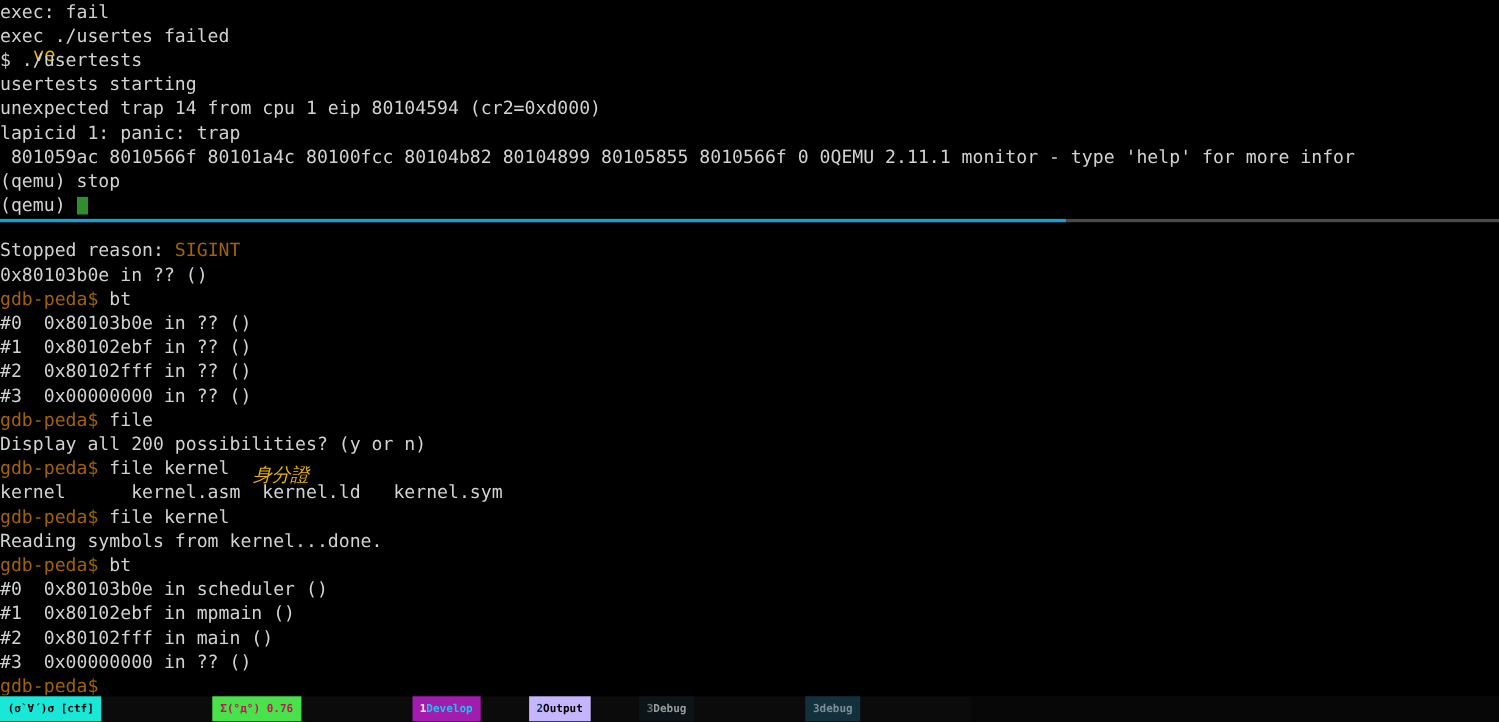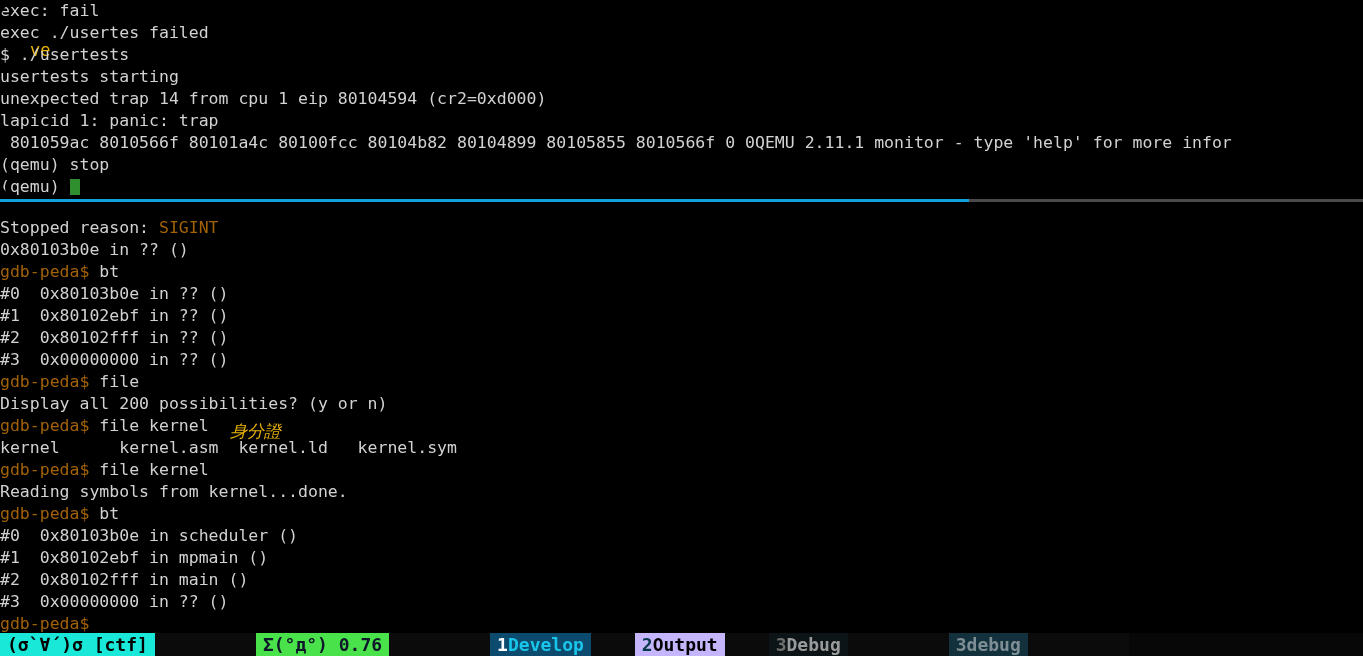--- a/index.html
+++ b/index.html
@@ -25,21 +25,21 @@
     font-size:16.5px;
     line-height:22px;
     letter-spacing:0px;
     color:#d2d2d2;
   }
   .line { white-space:pre; height:22px; }
   .fg-white   { color:#d2d2d2; }
   .fg-red     { color:#a16207; }
 
   
-  #pane-qemu { top:0px; height:198px;border-radius:21px; }
+  #pane-qemu { top:0px; height:198px; }
   #pane-qemu .line { padding-left:0px; }
 
   .cursor-block {
     display:inline-block;
     width:10px; height:16px;
     background:#2f8f2f;
     vertical-align:-3px;
   }
 
   
@@ -60,37 +60,37 @@
   #pane-gdb { top:217px; height:415px; }
 
   
   #statusbar {
     position:absolute;
     left:0; bottom:0;
     width:1363px; height:23px;
     background:#0b0b0b;
     display:flex;
     align-items:stretch;
-    font-size:18px;
+    font-size:10px;
     line-height:23px;
     white-space:pre;
     gap:44px;
   }
   .seg { display:flex; align-items:center; height:23px; position:relative; }
   .seg-text { padding:0 7px; font-weight:bold; }
 
   .seg-ctf   { background:#19e8d8; color:#000000; }
-  .seg-load  { background:#4ae24a; color:#0f172a; }
+  .seg-load  { background:#4ae24a; color:#be185d; }
 
   
   .pl {
     width:13px; height:23px; flex:0 0 13px;
   }
 
-  .seg-win      { background:#0c4a6e; color:#19c5e8; }
+  .seg-win      { background:#a21caf; color:#19c5e8; }
   .seg-win .num { color:#ffffff; font-weight:bold; }
   .seg-win-active { background:#c4b5fd; color:#000000; }
   .seg-win-active .num { color:#07384a; font-weight:bold; }
   .seg-win-dim  { background:#0c1418; color:#9a9a9a; }
   .seg-win-dim .num { color:#6f6f6f; }
   .seg-sess { background:#13313d; color:#7e8e94; }
   .seg-sess .num { color:#7e8e94; }
   .fill { flex:1 1 auto; background:#070707; height:23px; }
 
   

